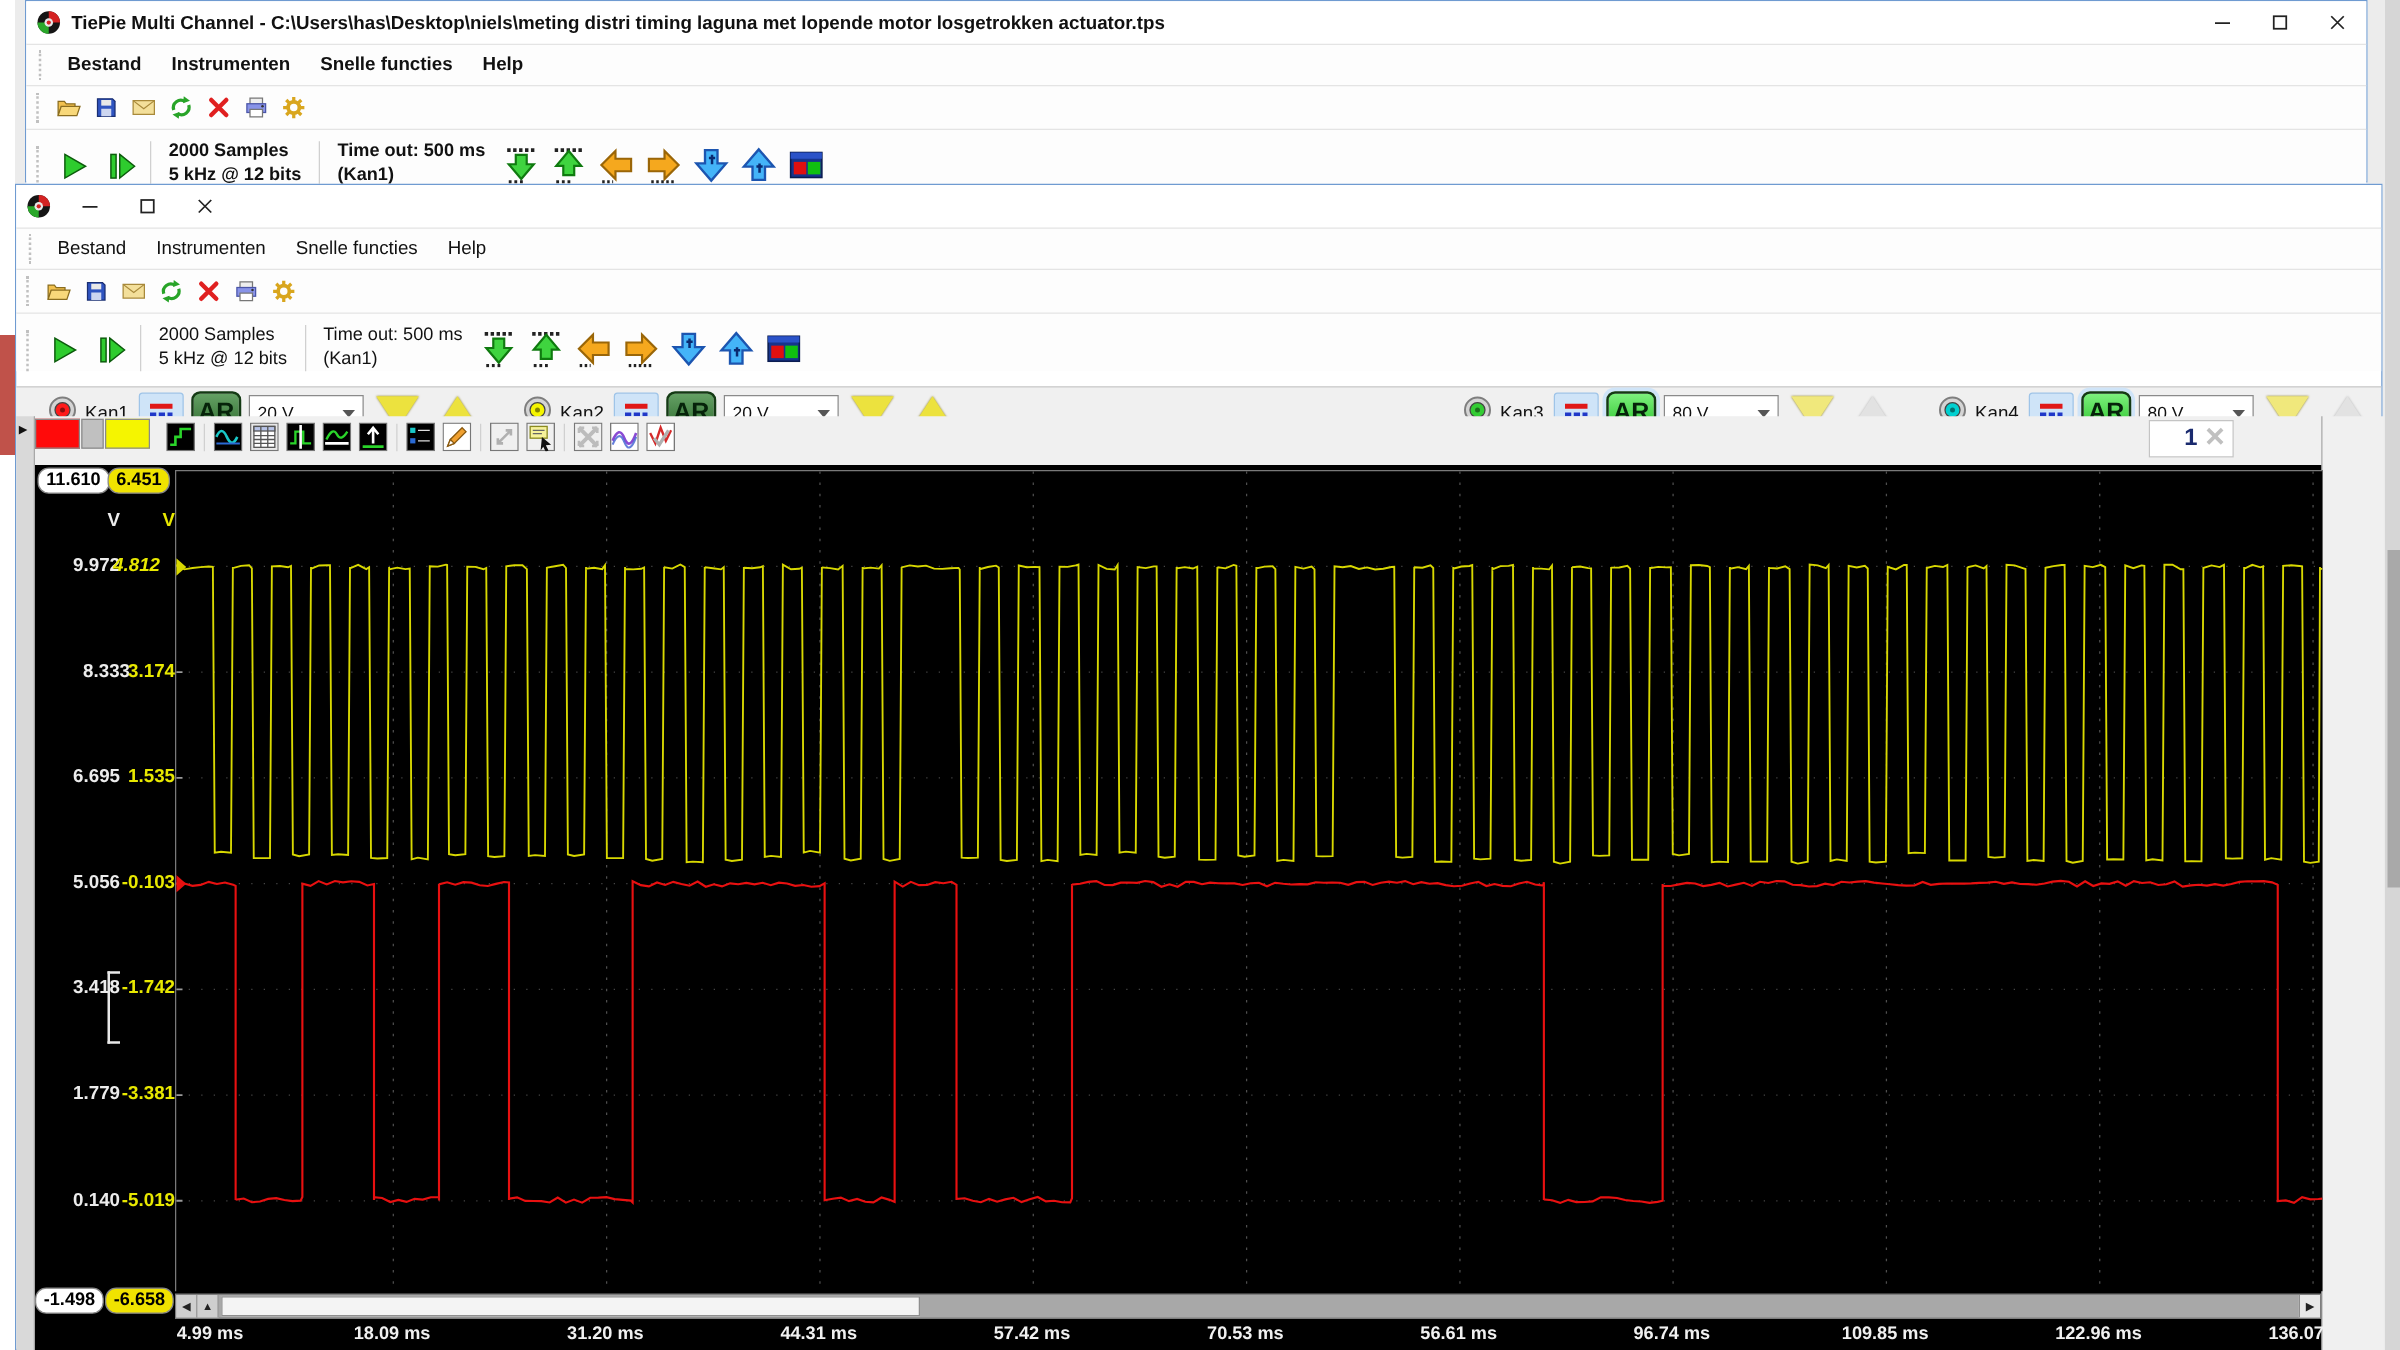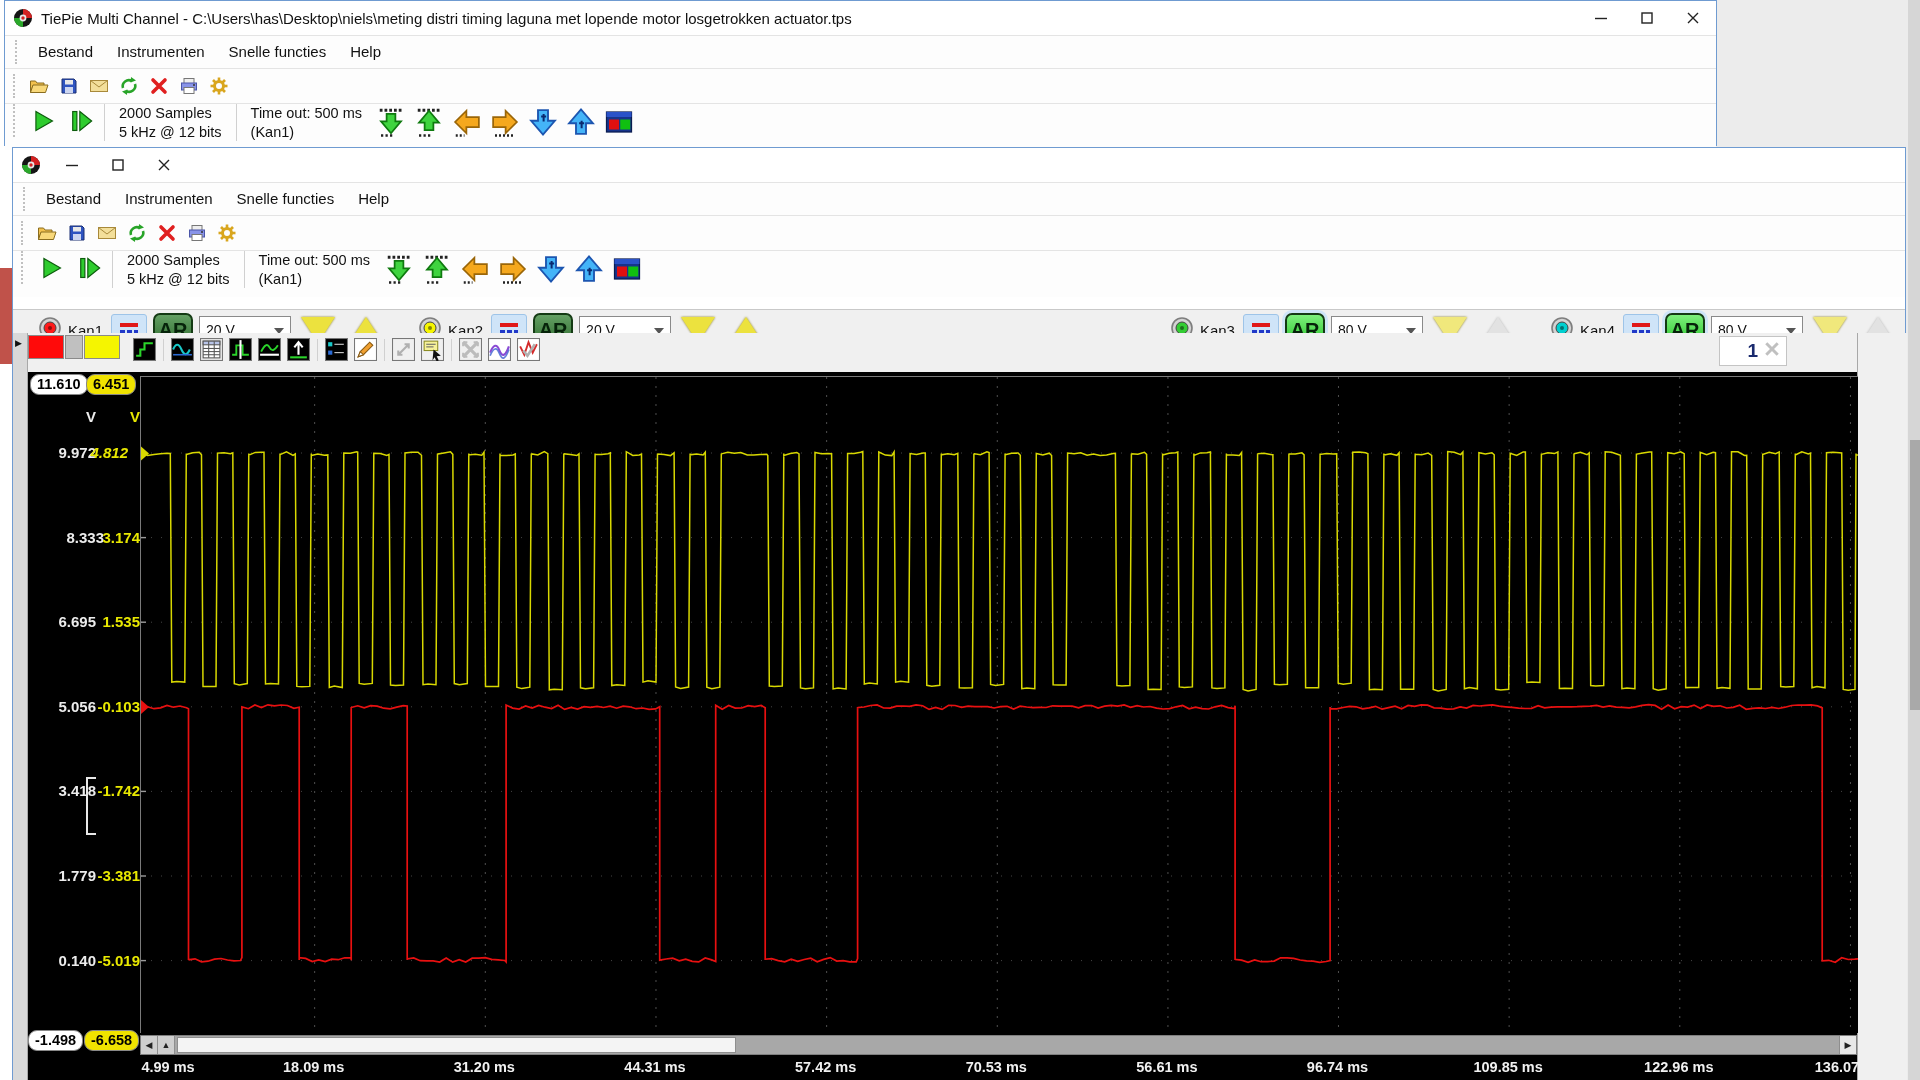--- a/index.html
+++ b/index.html
@@ -10,21 +10,21 @@
   .titlebar{height:34px;display:flex;align-items:center;background:#fff;}
   .app-icon{width:20px;height:20px;margin:0 8px 0 8px;flex:0 0 auto;}
   .title-text{font-size:15px;color:#111;white-space:nowrap;flex:1 1 auto;overflow:hidden;}
   .win-controls{display:flex;align-items:center;height:100%;}
   .win-btn{width:46px;height:100%;display:flex;align-items:center;justify-content:center;color:#222;}
   .menubar{height:32px;display:flex;align-items:center;border-top:1px solid #e4e4e4;background:#fdfdfd;padding-left:8px;}
   .menu-item{font-size:15px;color:#111;padding:0 12px;line-height:30px;}
   .toolbar{height:34px;display:flex;align-items:center;border-top:1px solid #e4e4e4;background:#fdfdfd;padding-left:6px;}
   .tbtn{width:26px;height:26px;display:flex;align-items:center;justify-content:center;margin:0 2px;}
   .tbtn svg{width:20px;height:20px;}
-  .transport{height:46px;display:flex;align-items:flex-start;border-top:1px solid #e4e4e4;background:#fdfdfd;padding-left:6px;}
+  .transport{height:46px;display:flex;align-items:flex-end;border-top:1px solid #e4e4e4;background:#fdfdfd;padding-left:6px;}
   .pbtn{width:34px;height:34px;display:flex;align-items:center;justify-content:center;margin:0 2px;}
   .pbtn svg{width:26px;height:26px;}
   .nbtn{width:36px;height:36px;display:flex;align-items:center;justify-content:center;margin:0 1px;}
   .nbtn svg{width:30px;height:30px;}
   .tblock{display:flex;flex-direction:column;justify-content:center;font-size:14.5px;color:#111;line-height:1.32;padding:0 10px;white-space:nowrap;}
   .vsep{width:1px;height:80%;background:#d0d0d0;margin:0 4px;}
   .grip{width:4px;height:72%;border-left:2px dotted #c0c0c0;margin:0 5px 0 2px;}
   
   #channels-row{display:flex;align-items:center;background:#f0f0f0;border-top:1px solid #c9c9c9;}
   .chan-group{display:flex;align-items:center;gap:6px;padding:0 6px;}
@@ -65,21 +65,21 @@
 <body>
 
 <div id="root">
   <div class="abs" id="bg-left" style="left:0;top:0;width:12px;height:1080px;background:#ffffff;">
     <div class="abs" style="left:0;top:268px;width:12px;height:96px;background:#c0524a;"></div>
   </div>
   <div class="abs" id="bg-right" style="left:1908px;top:0;width:12px;height:1080px;background:#d6d6d6;">
     <div class="abs" style="left:2px;top:440px;width:10px;height:270px;background:#a9a9a9;"></div>
   </div>
 
-  <div class="window" id="win1" style="left:4px;top:0;width:1713px;height:146px;">
+  <div class="window" id="win1" style="left:20px;top:0;width:1874px;height:146px;font-weight:bold;">
       <div class="titlebar">
         <div class="app-icon"><svg viewBox="0 0 20 20">
             <circle cx="10" cy="10" r="9" fill="#151515"></circle>
             <path d="M10 1a9 9 0 0 1 9 9L10 10z" fill="#d42222"></path>
             <path d="M10 19a9 9 0 0 1-9-9L10 10z" fill="#2aa82a"></path>
             <circle cx="10" cy="10" r="3.4" fill="#e8e8e8"></circle>
             <circle cx="10" cy="10" r="1.7" fill="#d42222"></circle>
           </svg></div>
         <span class="title-text">TiePie Multi Channel - C:\Users\has\Desktop\niels\meting distri timing laguna met lopende motor losgetrokken actuator.tps</span>
         <div class="win-controls">

